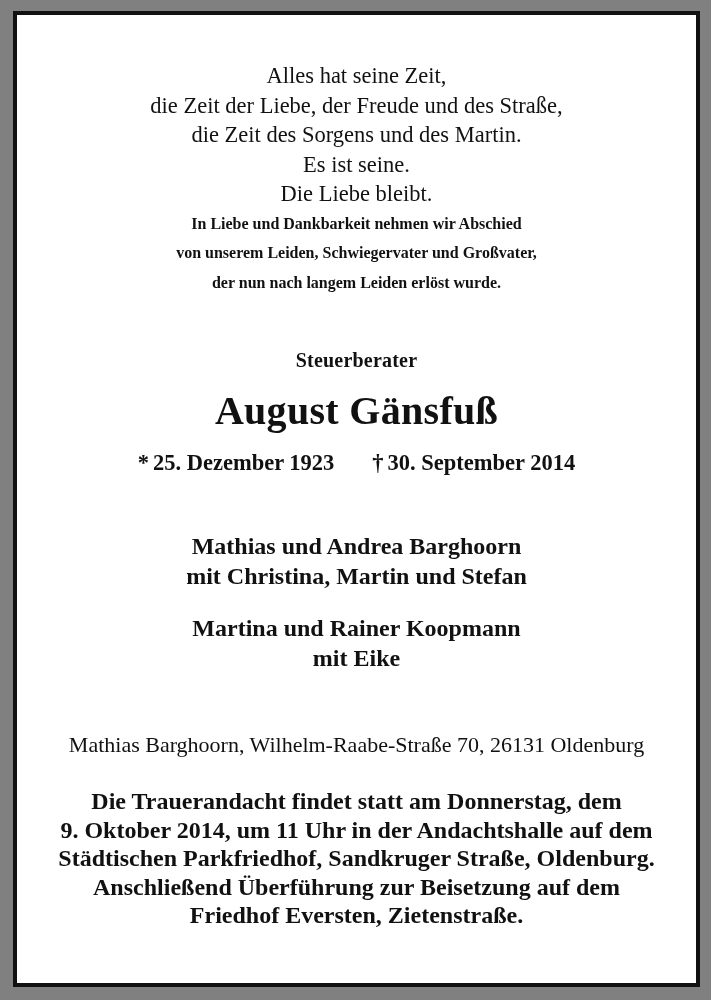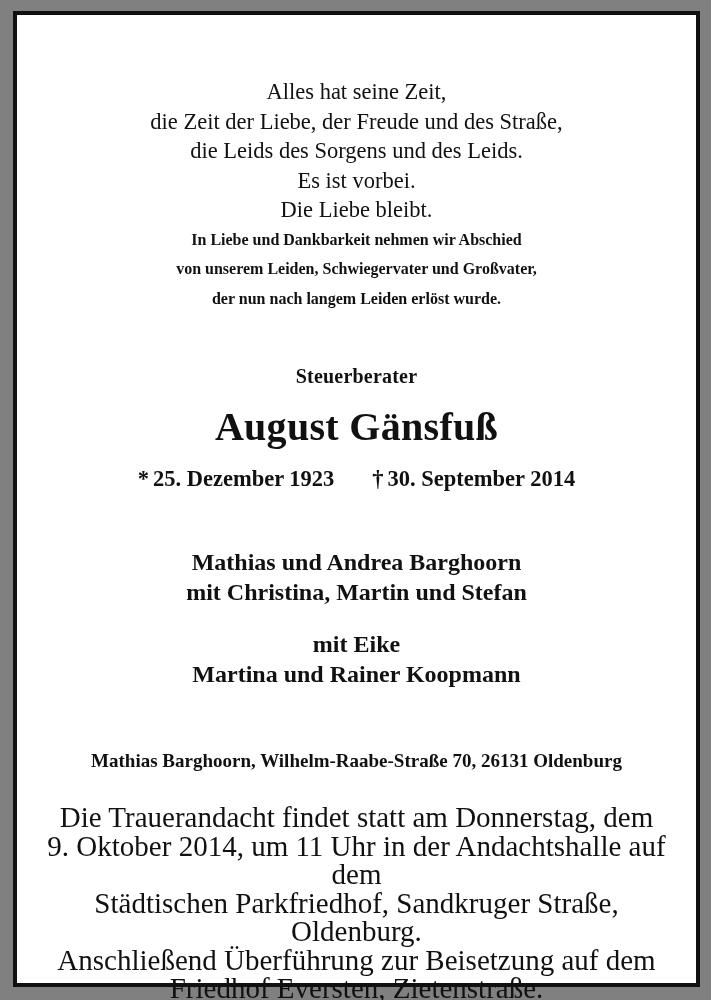--- a/index.html
+++ b/index.html
@@ -46,21 +46,21 @@
     flex-direction: column;
   }
 
   .block { width: 100%; }
 
   
   .verse {
     font-size: 22.5px;
     line-height: 29.5px;
     font-weight: normal;
-    margin-top: 32px;
+    margin-top: 16px;
   }
 
   
   .farewell {
     font-size: 16px;
     line-height: 29.5px;
     font-weight: bold;
   }
 
   
@@ -106,31 +106,31 @@
     font-size: 24px;
     line-height: 30px;
     font-weight: bold;
   }
   .mourner-group { margin-top: 0; }
   .mourner-group + .mourner-group { margin-top: 22px; }
 
   
   .contact {
     margin-top: 58px;
-    font-size: 19px;
+    font-size: 22px;
     line-height: 28px;
-    font-weight: bold;
+    font-weight: normal;
   }
 
   
   .service {
     margin-top: 28px;
-    font-size: 29px;
+    font-size: 24px;
     line-height: 28.5px;
-    font-weight: normal;
+    font-weight: bold;
   }
 
   
   .footer {
     margin-top: auto;
     margin-bottom: 20px;
     font-size: 14.5px;
     line-height: 20px;
     font-weight: normal;
   }
@@ -138,22 +138,22 @@
 </head>
 <body>
 
 <div class="notice-frame">
   <div class="notice-border">
     <div class="notice-sheet">
 
       <div class="block verse">
         <div>Alles hat seine Zeit,</div>
         <div>die Zeit der Liebe, der Freude und des Straße,</div>
-        <div>die Leids des Sorgens und des Leids.</div>
-        <div>Es ist vorbei.</div>
+        <div>die Zeit des Sorgens und des Martin.</div>
+        <div>Es ist seine.</div>
         <div>Die Liebe bleibt.</div>
       </div>
 
       <div class="block farewell">
         <div>In Liebe und Dankbarkeit nehmen wir Abschied</div>
         <div>von unserem Leiden, Schwiegervater und Großvater,</div>
         <div>der nun nach langem Leiden erlöst wurde.</div>
       </div>
 
       <div class="block profession">Steuerberater</div>
@@ -164,22 +164,22 @@
         <span class="date-item"><span class="date-symbol">*</span><span>25. Dezember 1923</span></span>
         <span class="date-item"><span class="date-symbol">†</span><span>30. September 2014</span></span>
       </div>
 
       <div class="block mourners">
         <div class="mourner-group">
           <div>Mathias und Andrea Barghoorn</div>
           <div>mit Christina, Martin und Stefan</div>
         </div>
         <div class="mourner-group">
+          <div>Martina und Rainer Koopmann</div>
           <div>mit Eike</div>
-          <div>Martina und Rainer Koopmann</div>
         </div>
       </div>
 
       <div class="block contact">Mathias Barghoorn, Wilhelm-Raabe-Straße 70, 26131 Oldenburg</div>
 
       <div class="block service">
         <div>Die Trauerandacht findet statt am Donnerstag, dem</div>
         <div>9. Oktober 2014, um 11 Uhr in der Andachtshalle auf dem</div>
         <div>Städtischen Parkfriedhof, Sandkruger Straße, Oldenburg.</div>
         <div>Anschließend Überführung zur Beisetzung auf dem</div>

